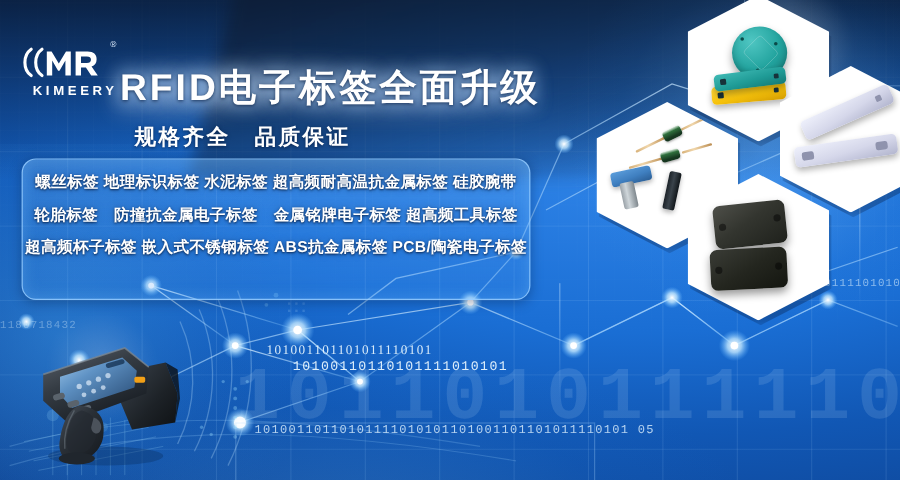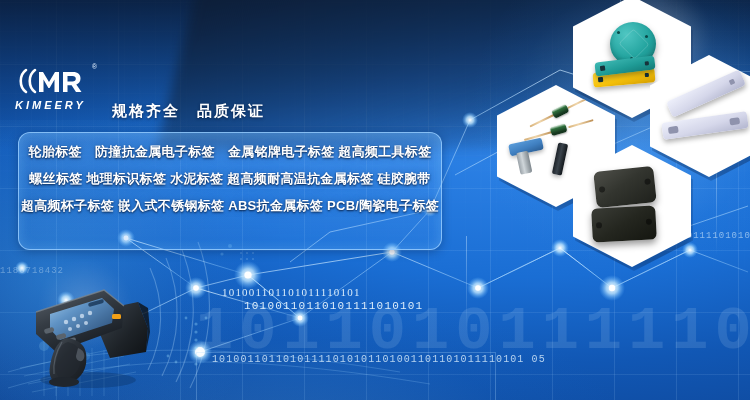--- a/index.html
+++ b/index.html
@@ -74,25 +74,24 @@
     opacity:.55;
   }
   .cf1 { left:575px; top:-40px; }
   .cf2 { left:20px;  top:240px; width:130px; height:130px; opacity:.35; }
 
   
   .svg-layer { position:absolute; inset:0; width:750px; height:400px; }
 
   
   .logo {
-    position:absolute; left:12px; top:64px;
+    position:absolute; left:12px; top:35px;
     width:86px; height:56px;
-    text-align:left;
+    text-align:right;
     color:#ffffff;
-    font-style:italic;
   }
   .logo-mark {
     position:relative;
     height:34px;
     display:flex; align-items:center; justify-content:center;
     letter-spacing:-1px;
   }
   .logo-reg {
     position:absolute; right:2px; top:-1px;
     font-size:7px; color:#dfeeff;
@@ -119,21 +118,21 @@
   .title-text {
     position:relative;
     font-size:31px; font-weight:700; color:#ffffff;
     letter-spacing:2.5px; line-height:46px;
     white-space:nowrap;
     text-shadow:0 1px 3px rgba(5,25,60,.75), 0 0 14px rgba(160,210,255,.55);
   }
 
   .subtitle {
     position:absolute; left:112px; top:102px;
-    font-size:15px; font-weight:700; color:#ffffff;
+    font-size:18px; font-weight:700; color:#ffffff;
     letter-spacing:2px; white-space:nowrap;
     text-shadow:0 1px 3px rgba(5,25,60,.8);
   }
 
   
   .taglist {
     position:absolute; left:18px; top:132px;
     width:424px; height:118px;
     border:1.5px solid rgba(150,205,255,.85);
     border-radius:12px;
@@ -546,22 +545,26 @@
         <g fill="#ffffff">
           <path d="M23,26 L23,6 L27,6 L33,16 L39,6 L43,6 L43,26 L38.5,26 L38.5,13.5 L33.6,22 L32.4,22 L27.5,13.5 L27.5,26 Z"></path>
           <path d="M47,26 L47,6 L57,6 C62,6 64.5,8.5 64.5,12.5 C64.5,15.5 63,17.5 60.3,18.4 L65.5,26 L60,26 L55.6,19.2 L51.5,19.2 L51.5,26 Z M51.5,15.4 L56.4,15.4 C58.6,15.4 59.8,14.4 59.8,12.7 C59.8,11 58.6,10 56.4,10 L51.5,10 Z"></path>
         </g>
       </svg>
       <span class="logo-reg">®</span>
     </div>
     <div class="logo-name">KIMEERY</div>
   </div>
 
+  <div class="title-wrap">
+    <div class="title-cloud"></div>
+    <div class="title-text">RFID电子标签全面升级</div>
+  </div>
 
   <div class="subtitle">规格齐全　品质保证</div>
 
   <div class="taglist">
+    <div class="tagrow">螺丝标签 地理标识标签 水泥标签 超高频耐高温抗金属标签 硅胶腕带</div>
     <div class="tagrow">轮胎标签　防撞抗金属电子标签　金属铭牌电子标签 超高频工具标签</div>
-    <div class="tagrow">螺丝标签 地理标识标签 水泥标签 超高频耐高温抗金属标签 硅胶腕带</div>
     <div class="tagrow">超高频杯子标签 嵌入式不锈钢标签 ABS抗金属标签 PCB/陶瓷电子标签</div>
   </div>
 
 </div>
 
 </body></html>

